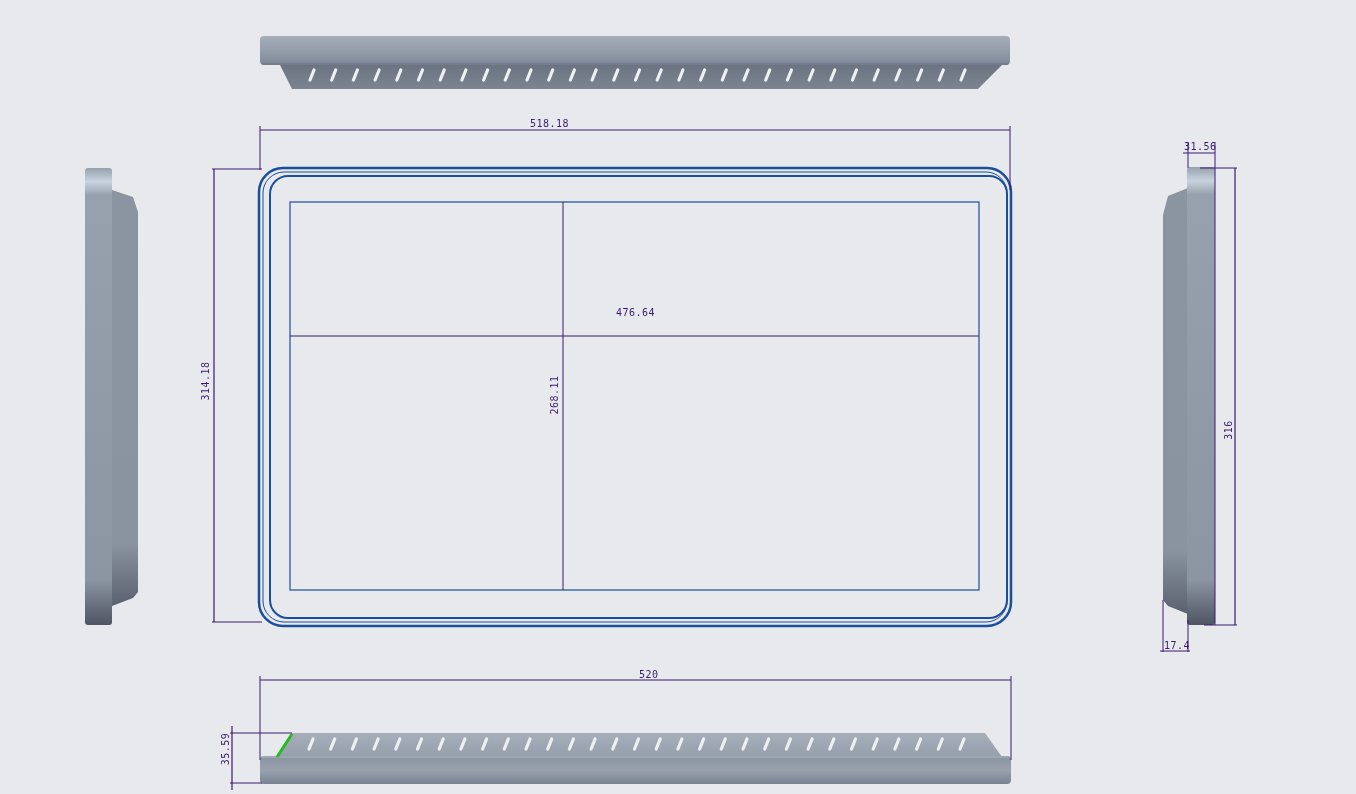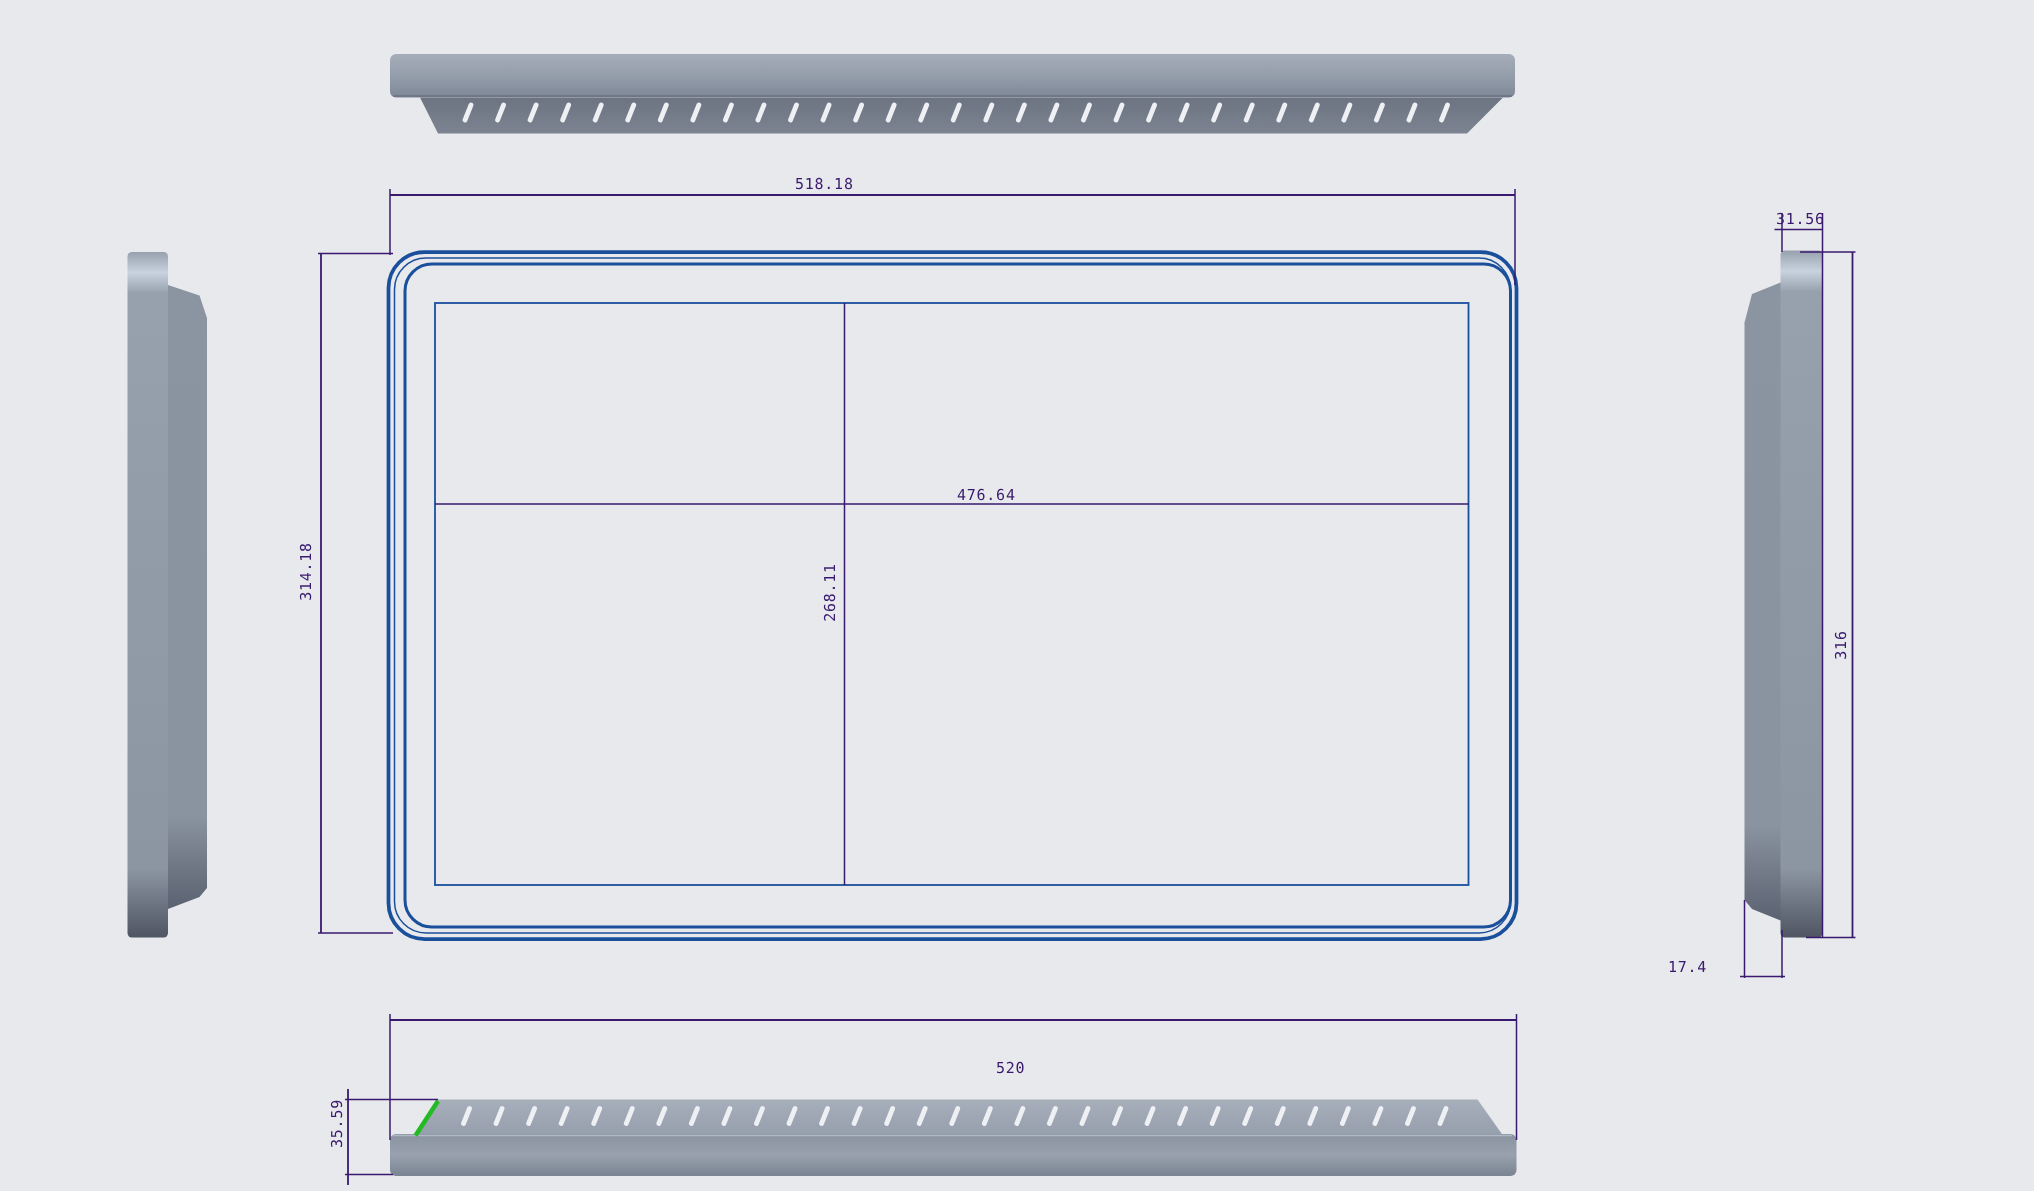--- a/index.html
+++ b/index.html
@@ -180,19 +180,19 @@
     <line x1="1011" y1="676" x2="1011" y2="760" stroke="#3a1a6e" stroke-width="1"></line>
 
     <line x1="232" y1="726" x2="232" y2="790" stroke="#3a1a6e" stroke-width="1.2"></line>
     <line x1="230" y1="733" x2="292" y2="733" stroke="#3a1a6e" stroke-width="1"></line>
     <line x1="230" y1="783" x2="262" y2="783" stroke="#3a1a6e" stroke-width="1"></line>
   </g>
 </svg>
 
 <div class="dim-label" style="left:530px; top:119px;">518.18</div>
 <div class="dim-label vert" style="left:186px; top:376px;">314.18</div>
-<div class="dim-label" style="left:616px; top:326px;margin-left:22px;">476.64</div>
+<div class="dim-label" style="left:616px; top:308px;">476.64</div>
 <div class="dim-label vert" style="left:535px; top:390px;">268.11</div>
 <div class="dim-label" style="left:1184px; top:142px;">31.56</div>
 <div class="dim-label vert" style="left:1219px; top:425px;">316</div>
-<div class="dim-label" style="left:1112px; top:641px;">17.4</div>
-<div class="dim-label" style="left:664px; top:670px;margin-top:38px;">520</div>
+<div class="dim-label" style="left:1164px; top:641px;">17.4</div>
+<div class="dim-label" style="left:639px; top:670px;">520</div>
 <div class="dim-label vert" style="left:210px; top:744px;">35.59</div>
 
 </body></html>

